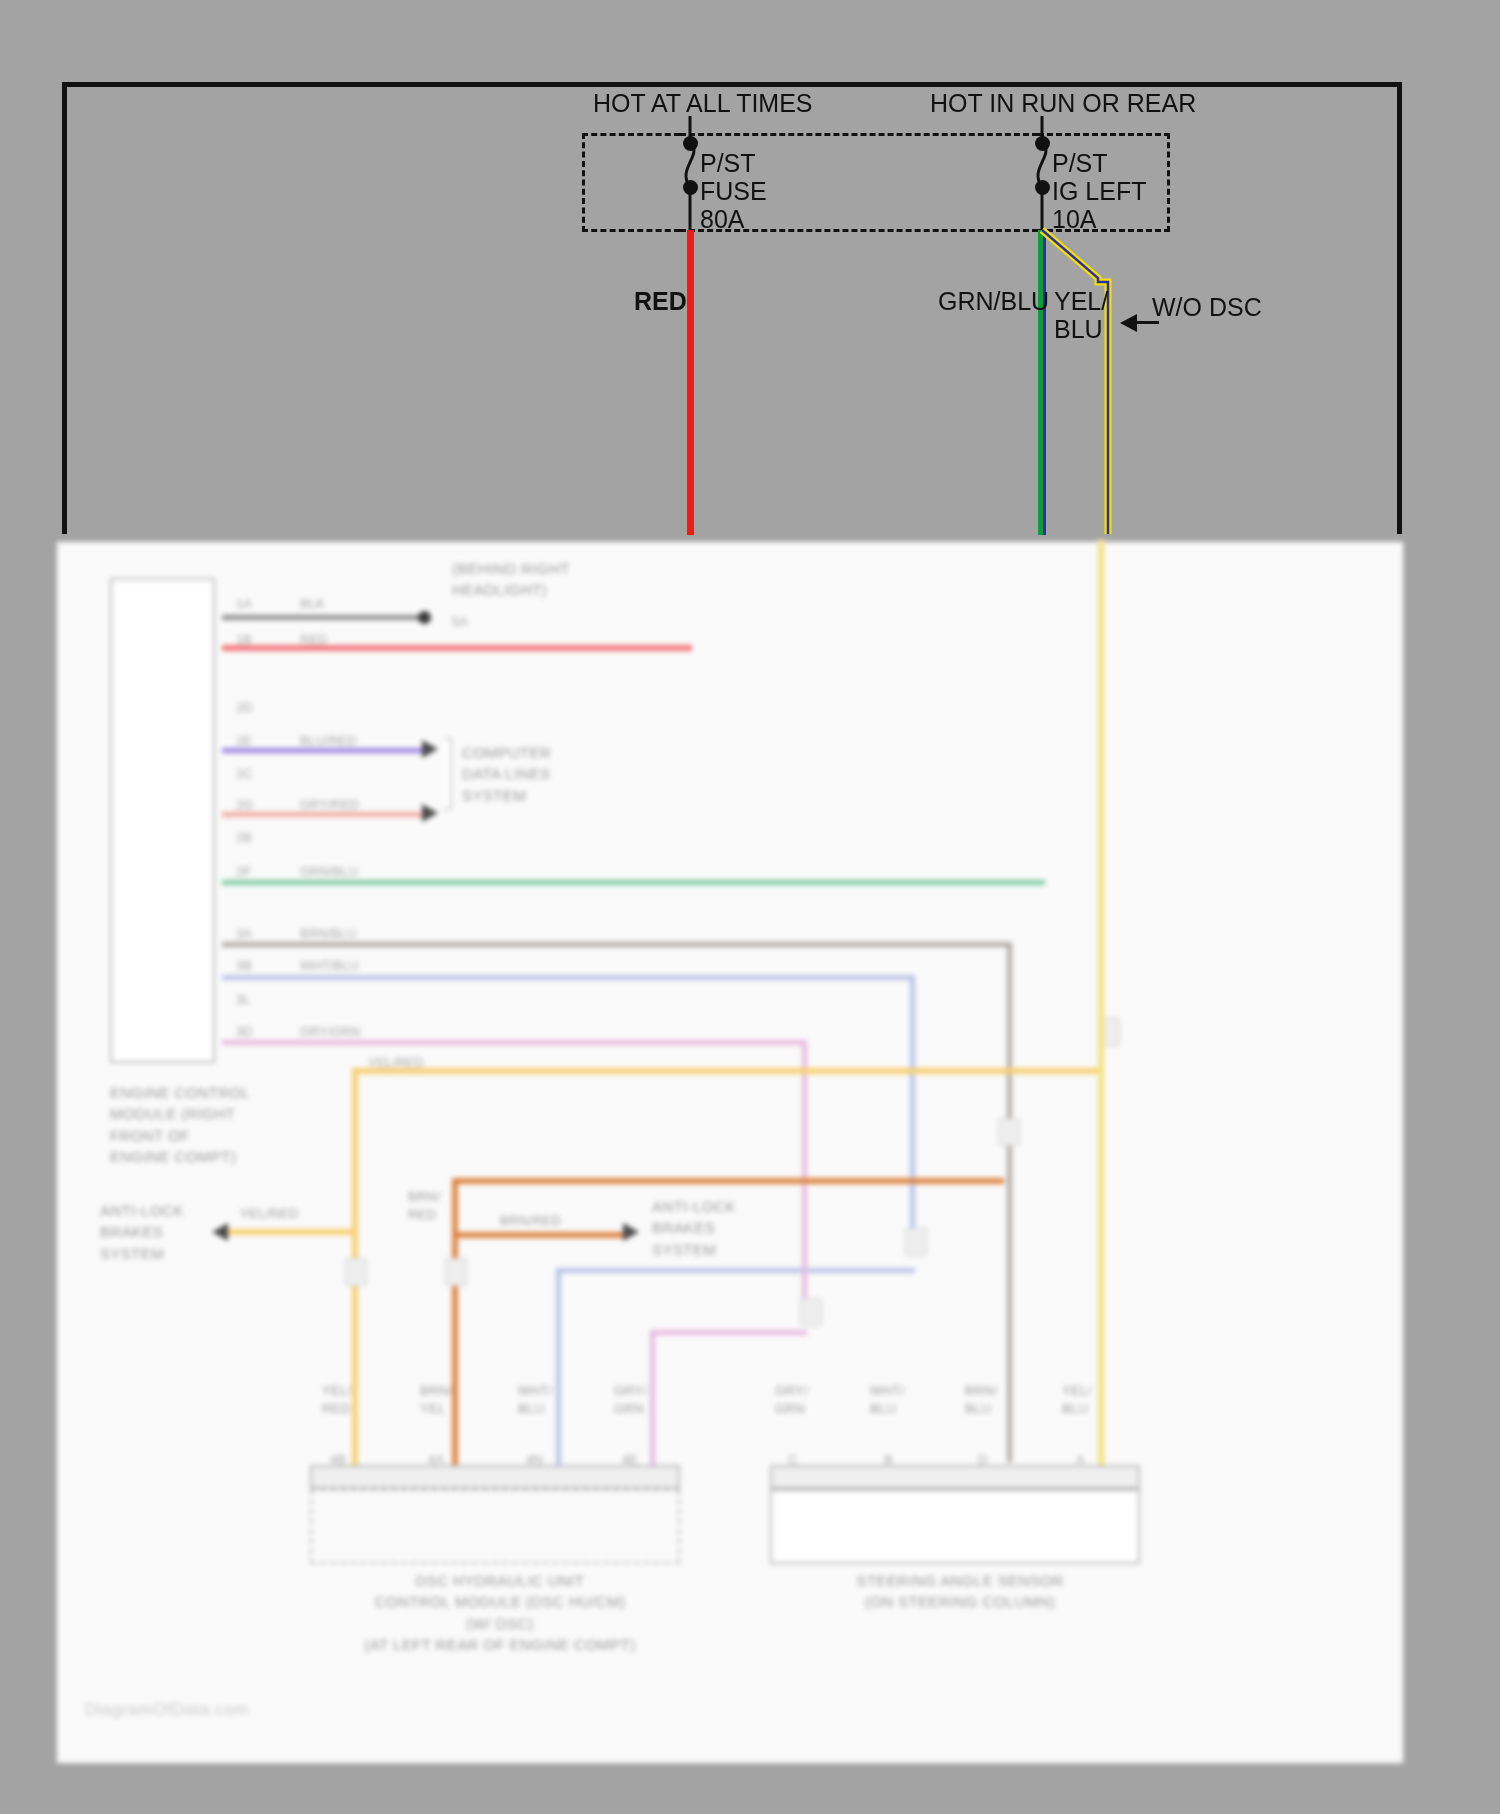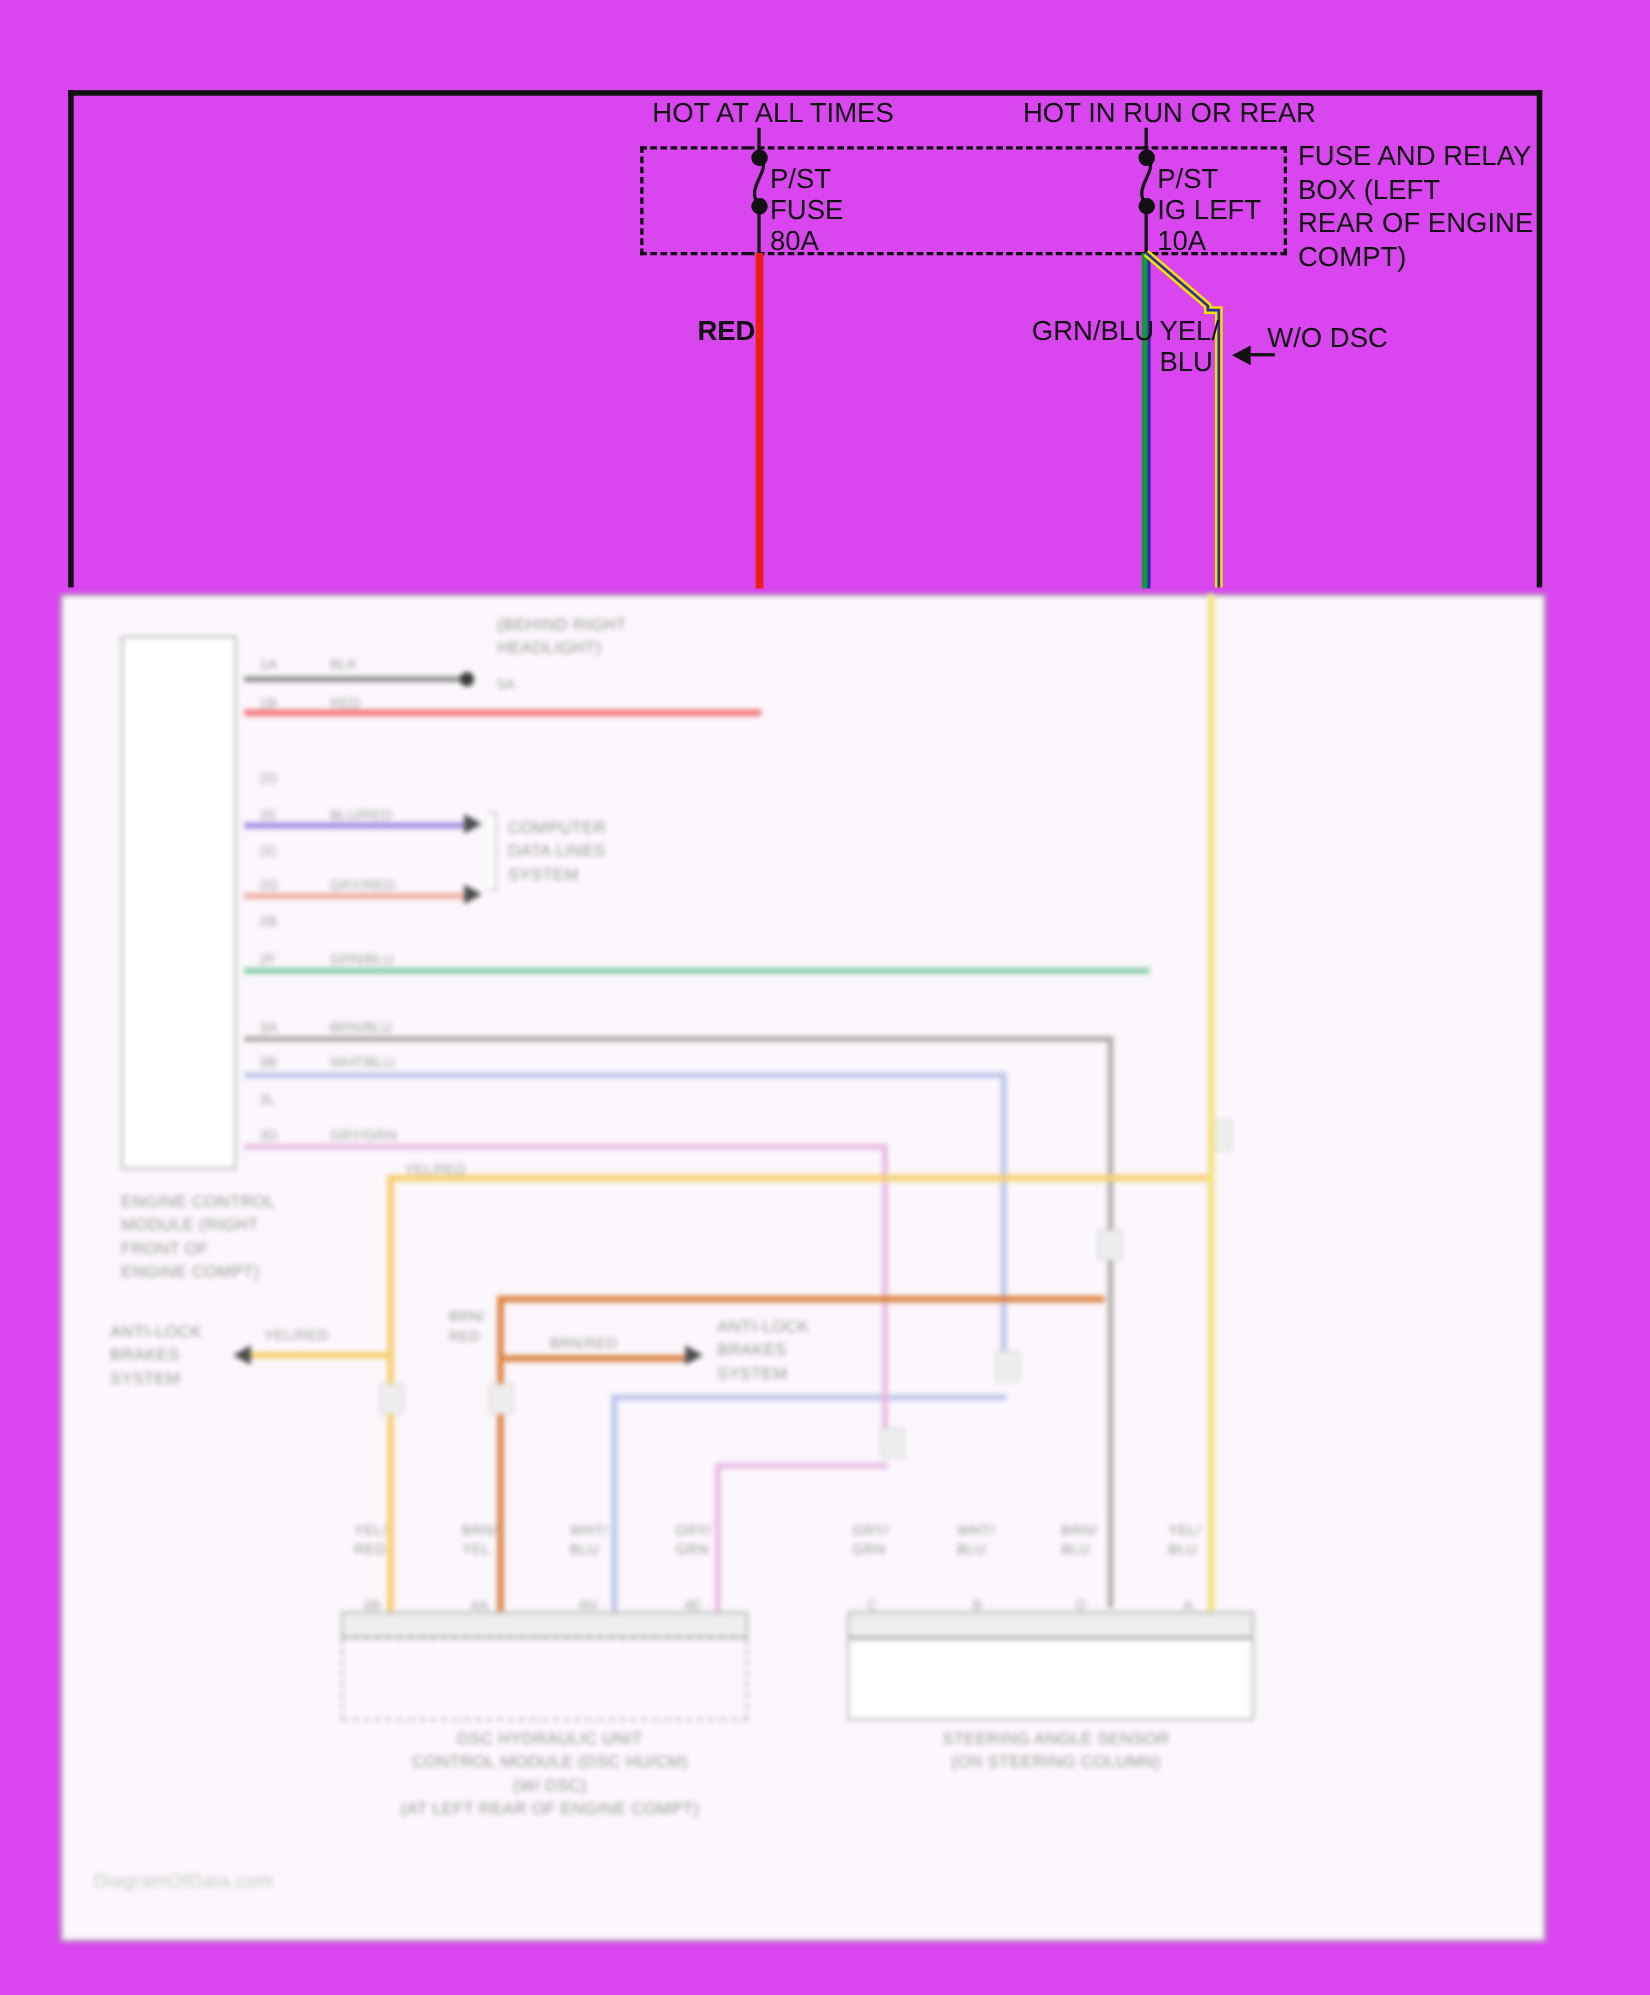--- a/index.html
+++ b/index.html
@@ -8,21 +8,21 @@
     padding: 0;
     background: #ffffff;
   }
   body {
     font-family: "Liberation Sans", sans-serif;
   }
   #stage {
     position: relative;
     width: 1500px;
     height: 1814px;
-    background: #d946ef;
+    background: #a3a3a3;
     overflow: hidden;
   }
 
   
   .outer-frame {
     position: absolute;
     left: 62px;
     top: 82px;
     width: 1340px;
     height: 452px;
@@ -180,24 +180,20 @@
     <path d="M14,26 C 28,38 0,54 14,70" stroke="#111" stroke-width="3" fill="none"></path>
     <path d="M14,72 L14,120" stroke="#111" stroke-width="3" fill="none"></path>
   </svg>
   <div class="dot" style="left:1035px; top:136px;"></div>
   <div class="dot" style="left:1035px; top:180px;"></div>
 
   <div class="lbl lbl-lg" style="left:1052px; top:148px;">P/ST</div>
   <div class="lbl lbl-lg" style="left:1052px; top:176px;">IG LEFT</div>
   <div class="lbl lbl-lg" style="left:1052px; top:204px;">10A</div>
 
-  <div class="lbl lbl-lg" style="left:1180px; top:127px;">FUSE AND RELAY
-BOX (LEFT
-REAR OF ENGINE
-COMPT)</div>
 
   <div class="vline" style="left:687px; top:230px; width:7px; height:305px; background:#ee1c12;"></div>
   <div class="lbl lbl-lg" style="left:634px; top:286px;font-weight:bold;">RED</div>
 
   <div class="vline" style="left:1038px; top:230px; width:5px; height:305px; background:#0f9b3a;"></div>
   <div class="vline" style="left:1043px; top:230px; width:3px; height:305px; background:#2b2fa8;"></div>
   <div class="lbl lbl-lg" style="left:938px; top:286px;">GRN/BLU</div>
 
   <svg style="position:absolute; left:1030px; top:226px;" width="130" height="310">
     <path d="M12,4 L68,52 L68,56 L78,56 L78,308" stroke="#f5e000" stroke-width="7" fill="none" stroke-linejoin="miter"></path>

